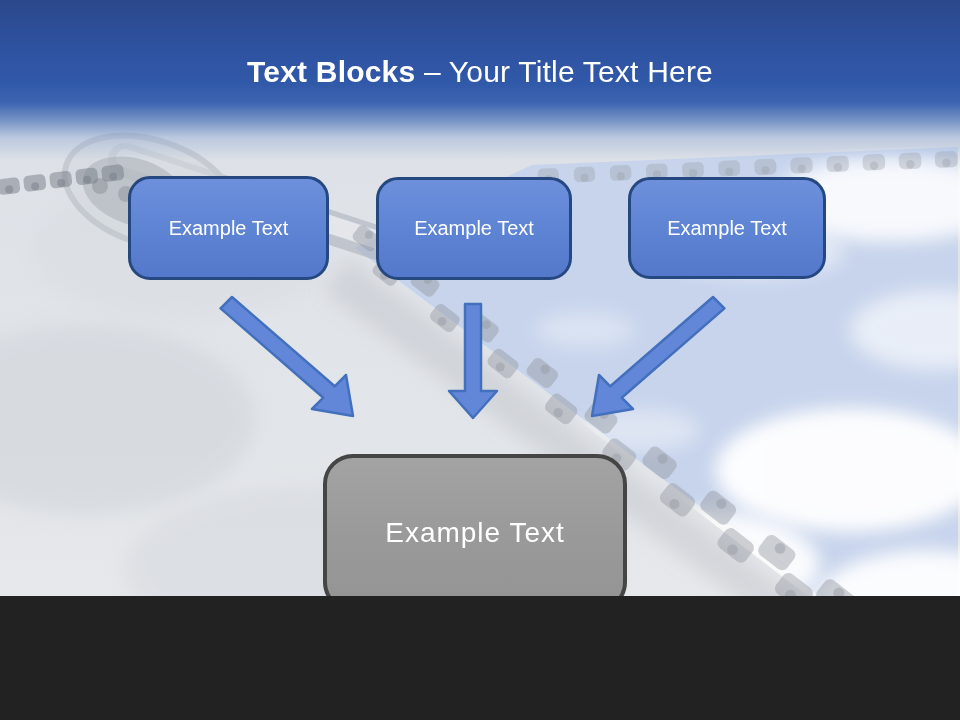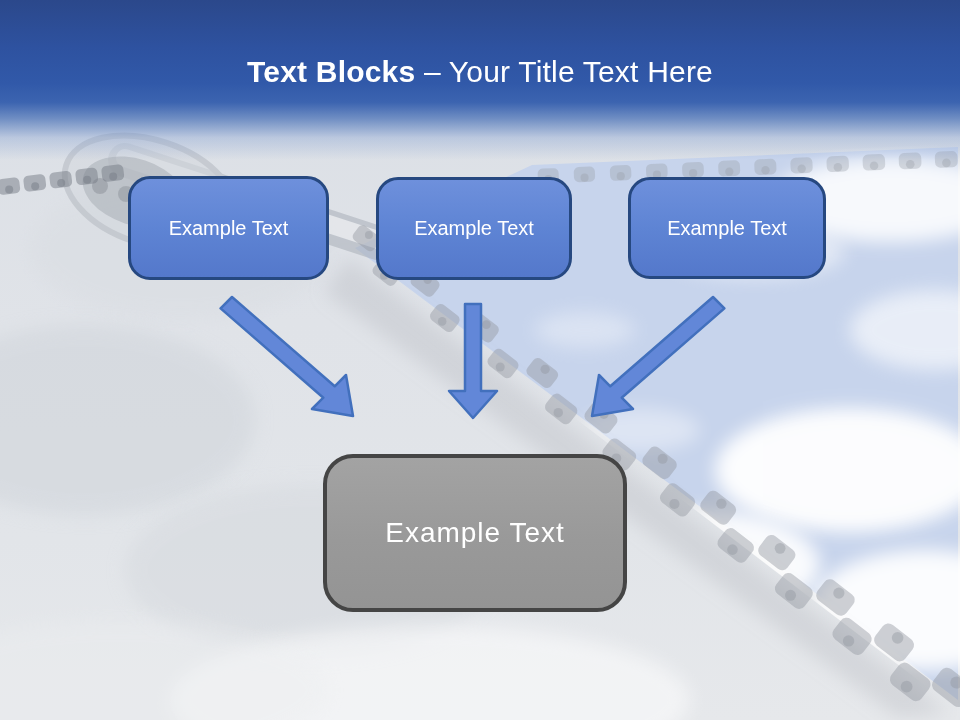--- a/index.html
+++ b/index.html
@@ -1,17 +1,17 @@
 <!DOCTYPE html>
 <html><head>
 <meta charset="utf-8">
 <style>
   html,body{margin:0;padding:0;background:#222;}
   .slide{
-    position:relative;width:960px;height:720px;overflow:hidden;
+    position:relative;width:960px;height:596px;overflow:hidden;
     font-family:"Liberation Sans",sans-serif;
     background:#e0e3e8;
   }
   
   .bg-base{
     position:absolute;inset:0;z-index:0;
     background:linear-gradient(180deg,#ccd3df 0%,#dce0e6 16%,#e0e3e8 45%,#e2e5e9 75%,#e6e8eb 100%);
   }
   .bg-art{position:absolute;inset:0;z-index:1;}
   

